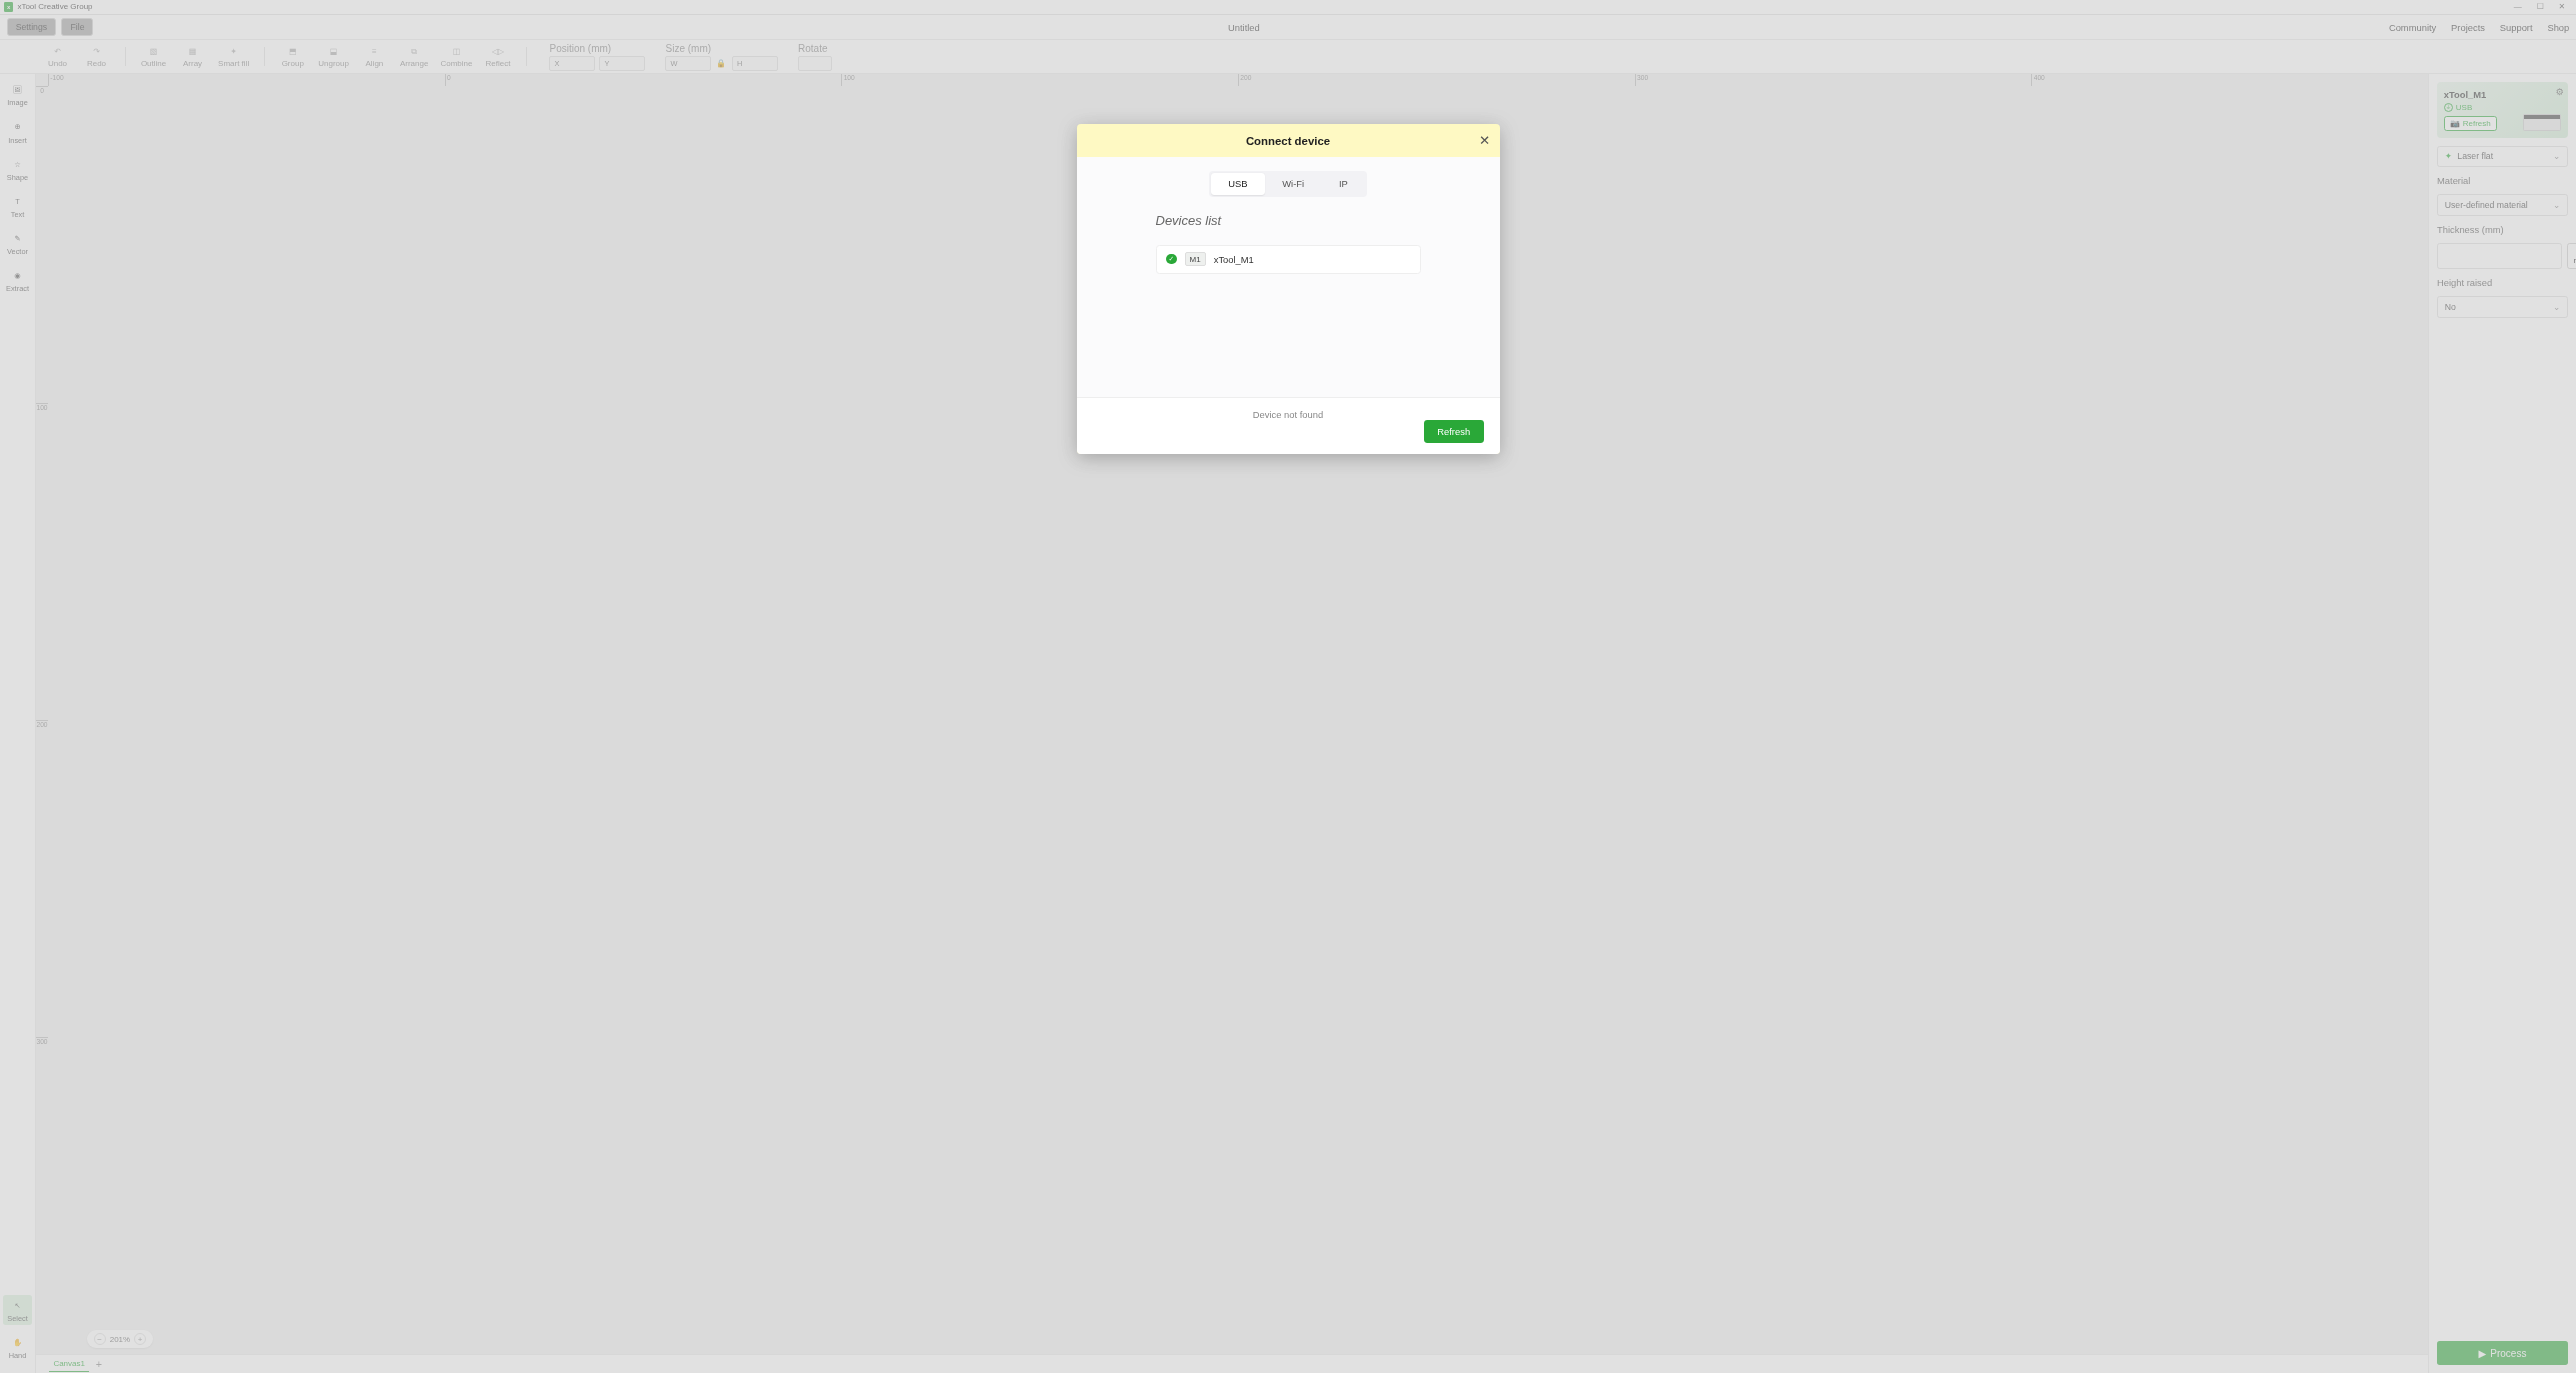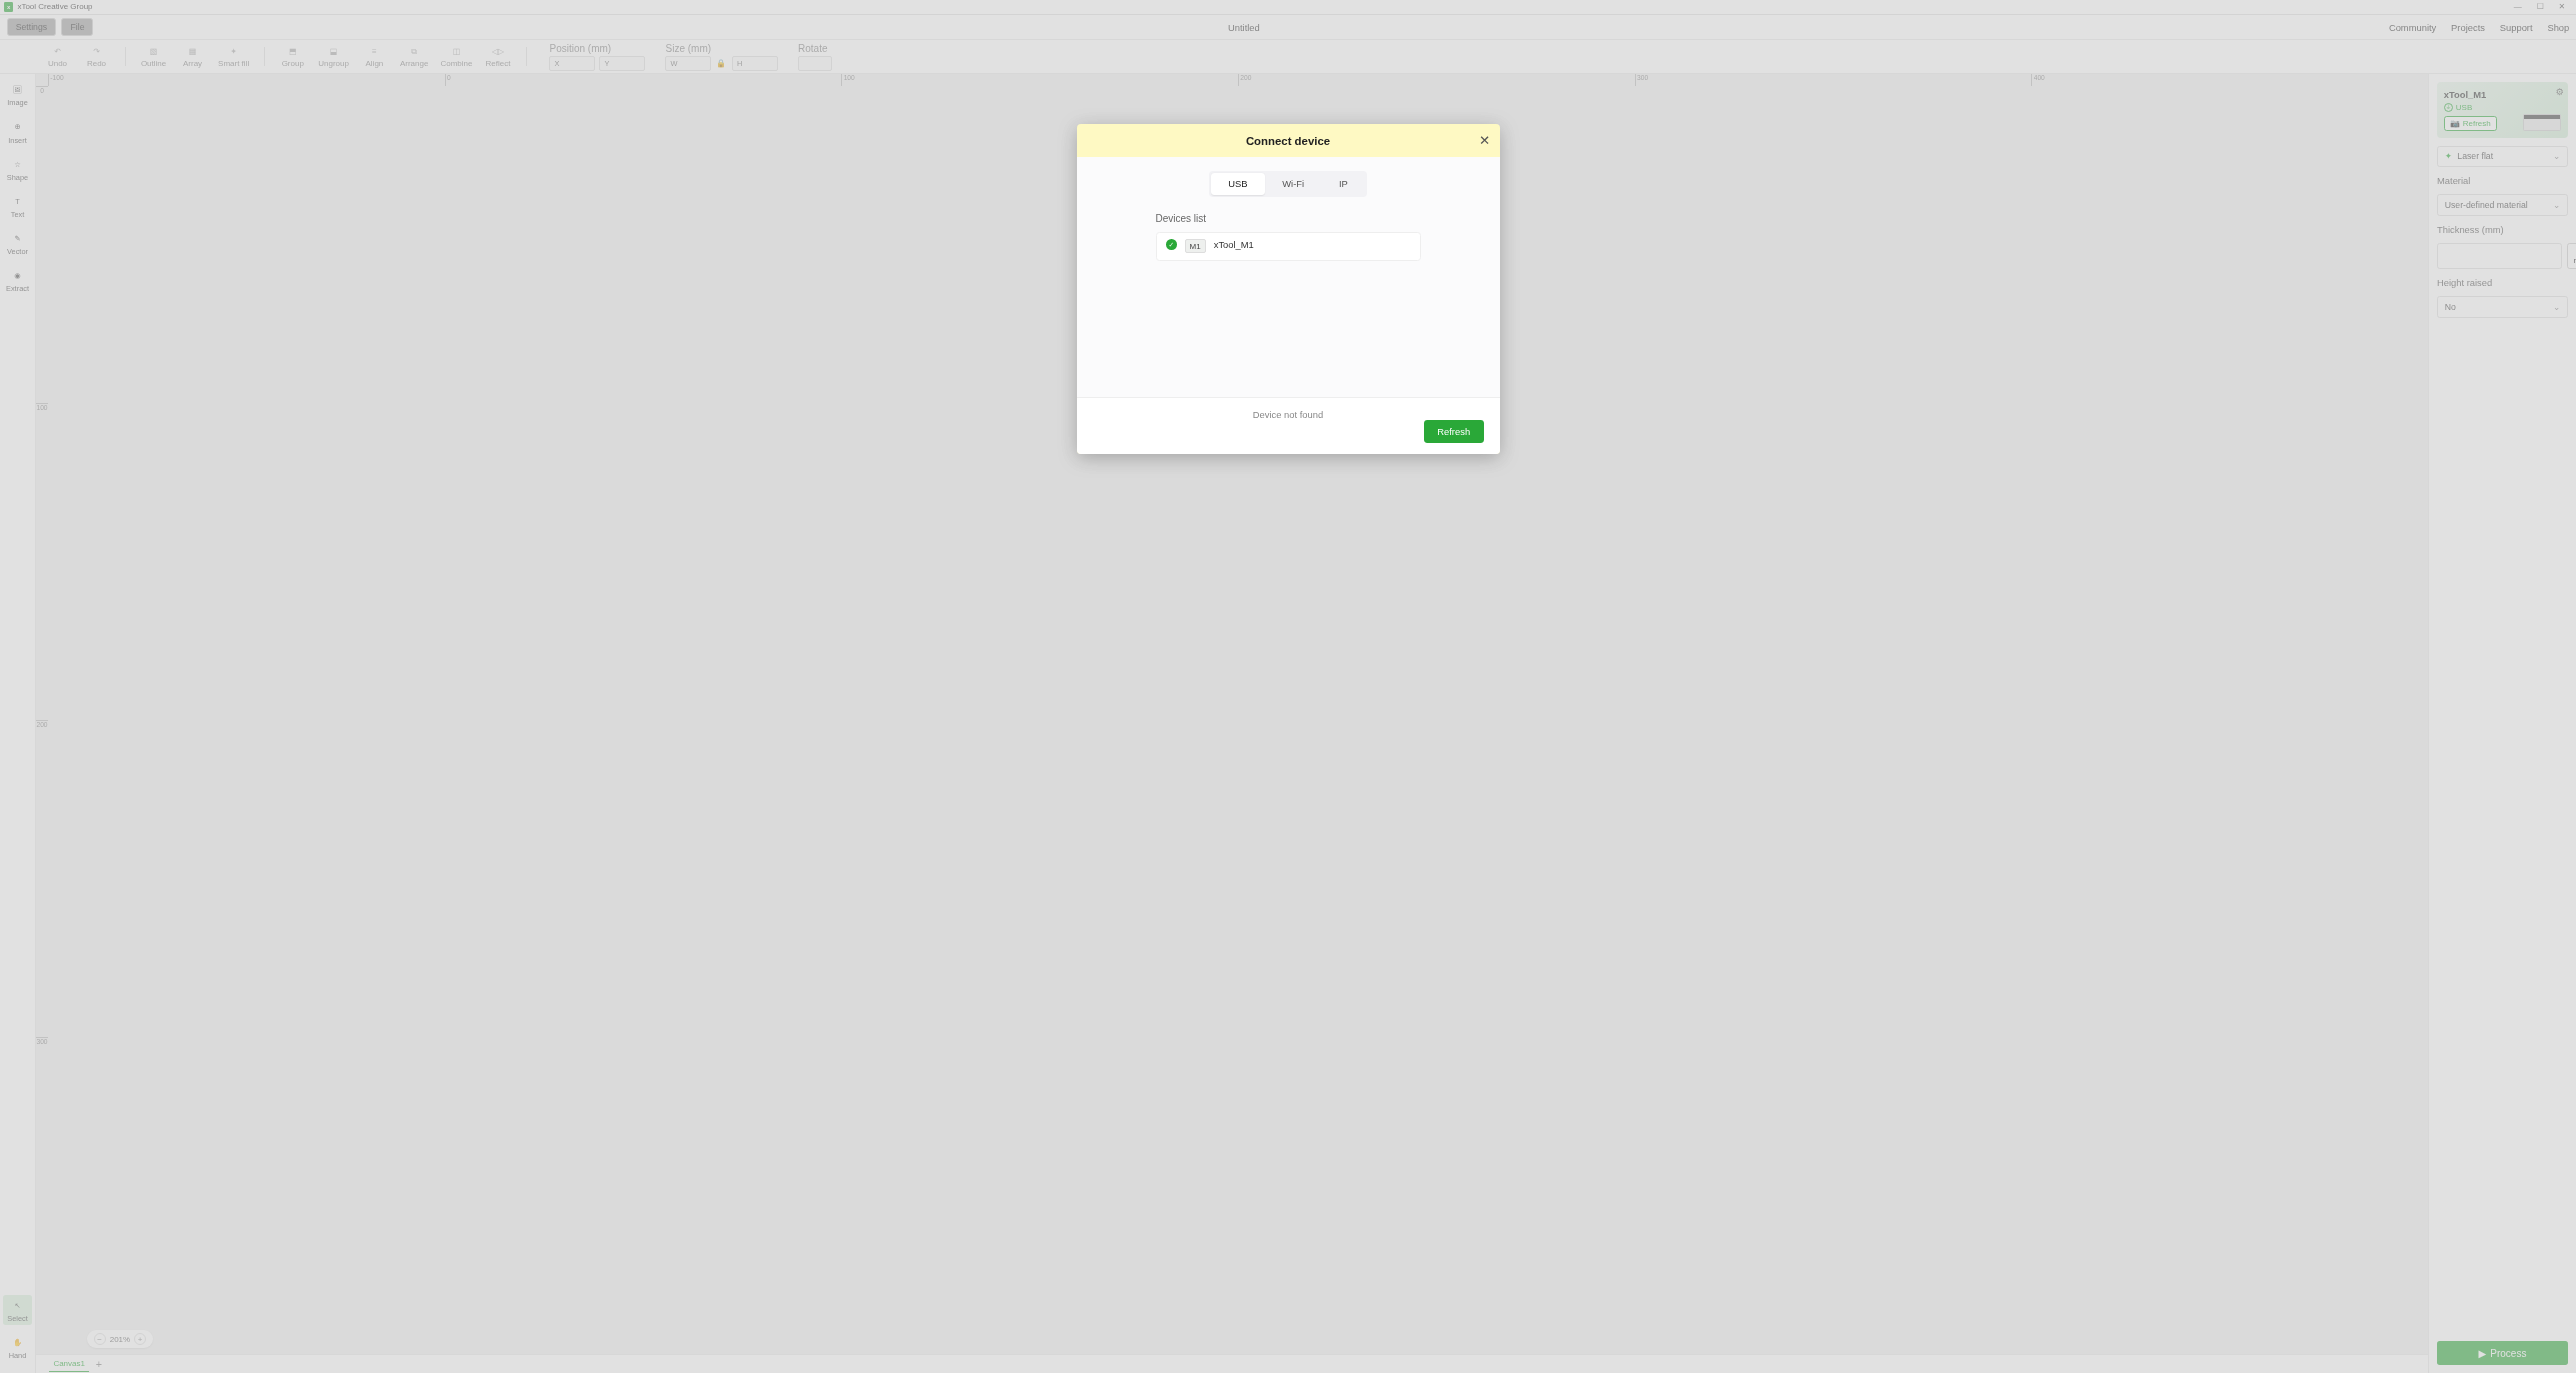--- a/index.html
+++ b/index.html
@@ -60,22 +60,22 @@
 .process-btn { margin-top:auto; background:#2aa838; color:#fff; border:none; border-radius:2.7px; padding:6.7px; font-size:10px; display:flex; align-items:center; justify-content:center; gap:4px; cursor:pointer;}
 .modal-overlay { position:fixed; inset:0; background:rgba(200,200,200,0.55); display:flex; align-items:flex-start; justify-content:center; padding-top:124px; z-index:100;}
 .modal { width: 423px; background:#fef9c3; border-radius:4px; box-shadow:0 4px 19px rgba(0,0,0,0.25); overflow:hidden;}
 .modal-head { padding:10.7px 13.4px; position:relative; text-align:center; }
 .modal-title { font-size:11.4px; font-weight:600; color:#222;}
 .modal-close { position:absolute; right:9.4px; top:9.4px; font-size:13.4px; color:#555; cursor:pointer;}
 .modal-body { padding: 13.4px 27px 27px; background:#fbfbfc; min-height: 240px;}
 .conn-tabs { display:flex; justify-content:center; gap:0; margin-bottom:16px; background:#f2f2f5; border-radius:4px; width:fit-content; margin-left:auto; margin-right:auto; padding:2px;}
 .conn-tab { padding:5.4px 17.4px; font-size:9.4px; color:#555; cursor:pointer; border-radius:3.4px;}
 .conn-tab.active { background:#fff; color:#222; box-shadow:0 0.7px 1.3px rgba(0,0,0,0.08);}
-.devices-label { font-size:10px; color:#666; margin-bottom:8px; padding-left:52px;}
-.device-item { display:flex; align-items:flex-start; gap:8px; background:#fff; border:0.7px solid #eee; border-radius:3.4px; padding:6.7px 9.4px; margin:0 52px; cursor:pointer;}
+.devices-label { font-size:13px; color:#666; margin-bottom:17px; padding-left:52px;font-style:italic;}
+.device-item { display:flex; align-items:center; gap:8px; background:#fff; border:0.7px solid #eee; border-radius:3.4px; padding:6.7px 9.4px; margin:0 52px; cursor:pointer;}
 .device-check { width:10.7px; height:10.7px; background:#2aa838; border-radius:50%; display:flex;align-items:center;justify-content:center;color:#fff;font-size:6.7px;}
 .device-badge { background:#eef0ee; border:0.7px solid #ddd; border-radius:2px; padding:1.3px 4px; font-size:8px; color:#444;}
 .device-iname { font-size:9.4px; color:#333;}
 .modal-foot { padding:10.7px 16px; border-top:0.7px solid #eee; display:flex; align-items:center; background:#fff;flex-direction:column;}
 .notfound { font-size:9.4px; color:#888;}
 .refresh-btn { margin-left:auto; background:#2aa838; color:#fff; border:none; border-radius:3.4px; padding:6px 13.4px; font-size:9.4px; cursor:pointer;}
 </style>
 </head>
 <body>
 

